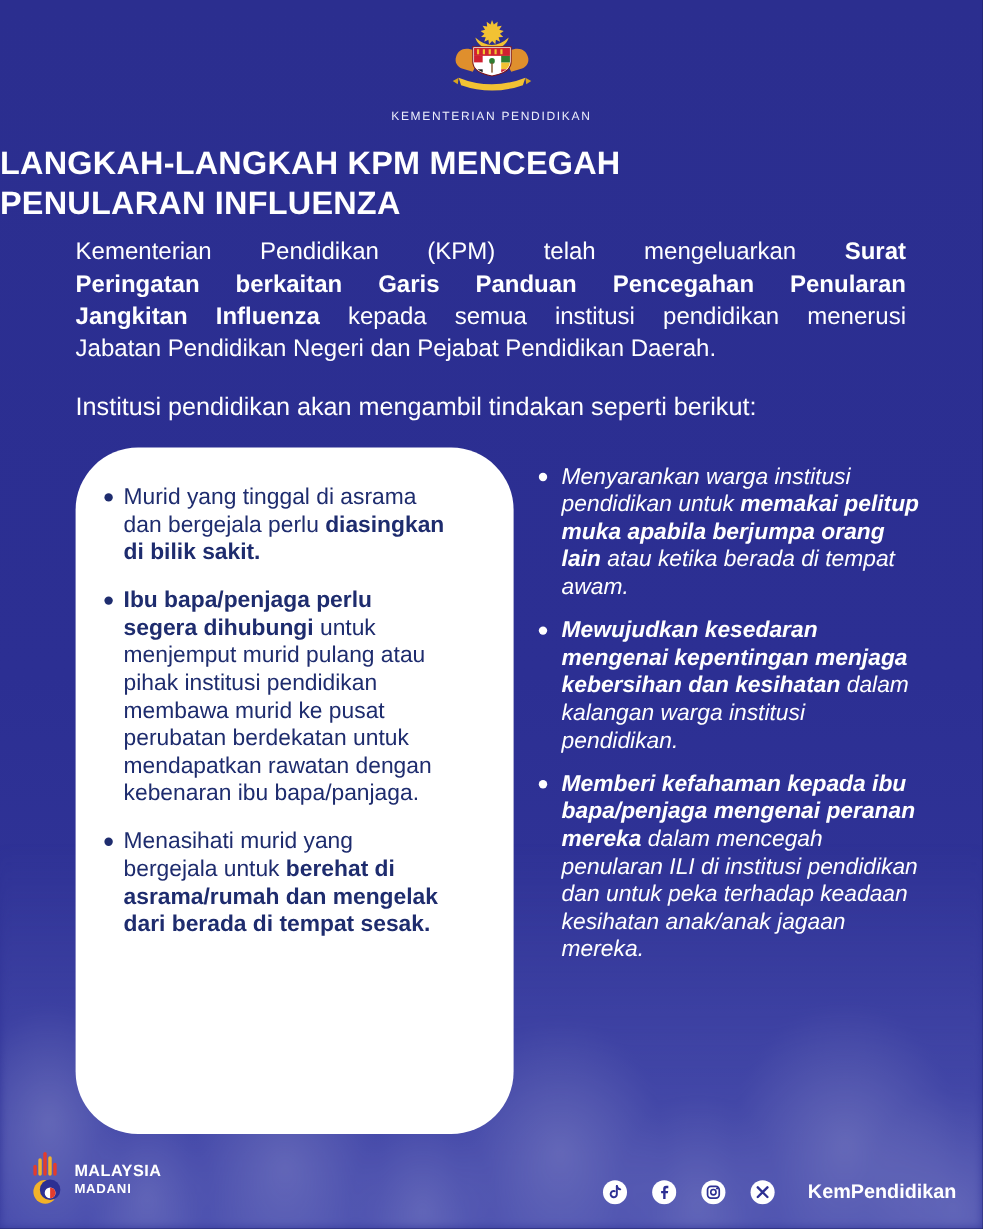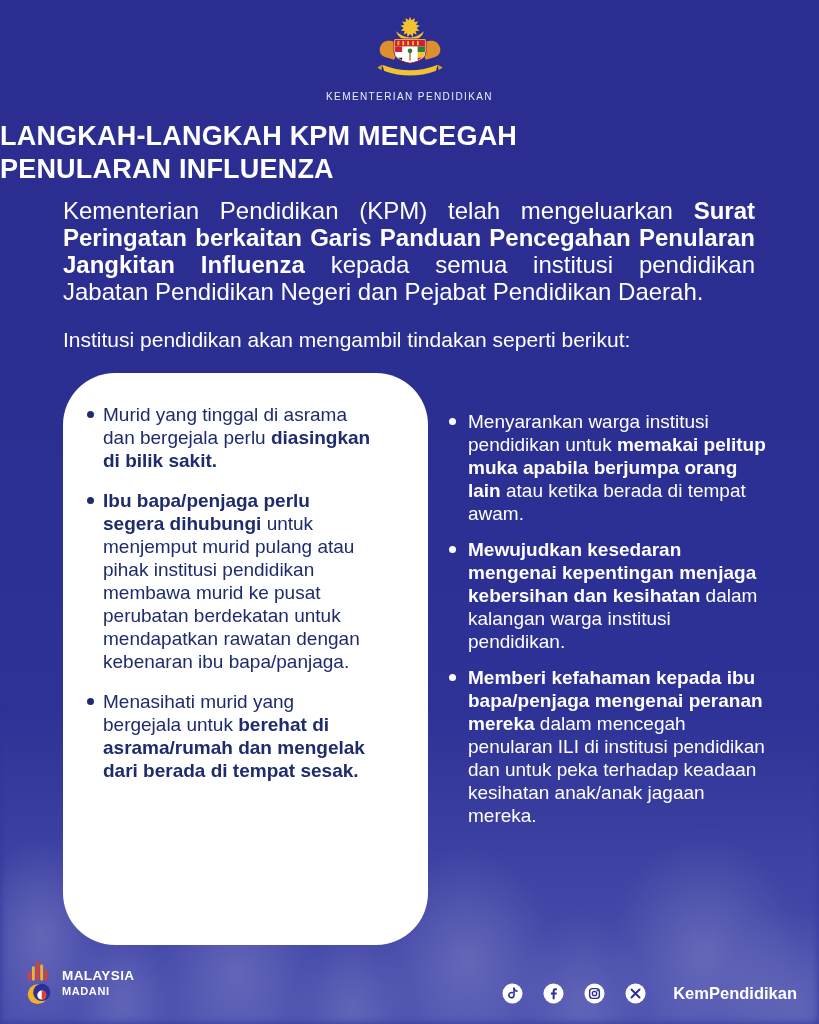--- a/index.html
+++ b/index.html
@@ -21,38 +21,38 @@
       radial-gradient(135px 170px at 86% 78%, rgba(255,255,255,.17), transparent 70%),
       radial-gradient(105px 140px at 97% 94%, rgba(255,255,255,.13), transparent 70%),
       linear-gradient(180deg, rgba(95,101,190,0) 0%, rgba(104,110,200,.26) 55%, rgba(122,128,214,.34) 100%);
     filter:blur(4px);
   }
   .header { position:absolute; top:16px; left:0; right:0; z-index:1;
     display:flex; flex-direction:column; align-items:center; gap:7px; }
   .ministry { font-size:10px; letter-spacing:1.4px; color:#eceefb; font-weight:400; }
   .title { position:absolute; top:120px; left:0; right:0; z-index:1; text-align:left;
     font-weight:700; font-size:27px; line-height:33px; letter-spacing:.2px; }
-  .intro { position:absolute; top:197px; left:63px; width:692px; z-index:1; font-size:24px; }
+  .intro { position:absolute; top:197px; left:63px; width:692px; z-index:1; font-size:20px; }
   .jline { height:27px; line-height:27px; overflow:hidden; text-align:justify; text-align-last:justify; white-space:normal; }
   .jline::after { content:""; display:inline-block; width:100%; height:0; }
   .lline { height:27px; line-height:27px; text-align:left; }
   .b { font-weight:700; }
   .subheading { position:absolute; top:328px; left:63px; z-index:1; font-size:21px; }
   .card {
     position:absolute; left:63px; top:373px; width:365px; height:572px; z-index:2;
     background:#ffffff; border-radius:52px; color:#1e2c6e; box-sizing:border-box;
     padding:30px 52px 0 23px;
   }
   .blist { list-style:none; margin:0; padding:0; display:flex; flex-direction:column;
     font-size:19px; line-height:23px; }
   .card .blist { gap:17px; }
   .blist li { position:relative; padding-left:17px; }
   .blist li::before { content:""; position:absolute; left:1px; top:8px; width:7px; height:7px;
     border-radius:50%; background:currentColor; }
-  .right-col { position:absolute; left:448px; top:410px; width:318px; z-index:1; }
+  .right-col { position:absolute; left:448px; top:386px; width:318px; z-index:1;font-style:italic; }
   .right-col .blist { gap:13px; color:#ffffff; }
   .right-col .blist li { padding-left:20px; }
   .footer-left { position:absolute; left:26px; bottom:14px; z-index:2;
     display:flex; align-items:center; gap:9px;justify-content:flex-end; }
   .madani-text { font-weight:700; color:#fff; }
   .madani-line1 { font-size:13.5px; line-height:14px; letter-spacing:.4px; }
   .madani-line2 { font-size:11px; line-height:17px; letter-spacing:.6px; }
   .footer-right { position:absolute; right:22px; bottom:20px; z-index:2;
     display:flex; align-items:center; gap:20px; }
   .sicon { width:21px; height:21px; display:block; }

